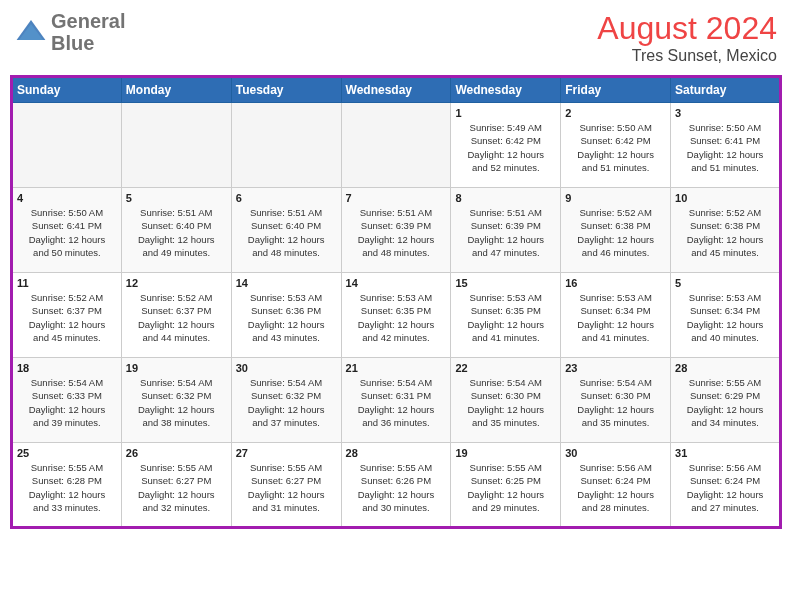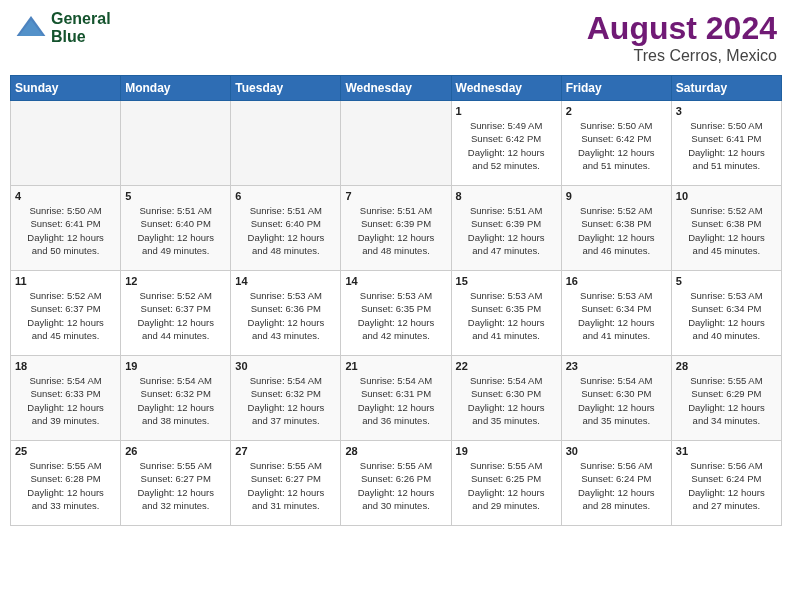--- a/index.html
+++ b/index.html
@@ -16,48 +16,48 @@
       align-items: flex-start;
       margin-bottom: 10px;
       padding: 0 5px;
     }
     .logo {
       display: flex;
       align-items: center;
       gap: 4px;
     }
     .logo-text {
-      font-size: 16px;
+      font-size: 20px;
       font-weight: bold;
-      color: #14532d;
+      color: #737373;
       line-height: 1.1;
     }
     .logo-text span {
       display: block;
     }
     .logo-icon {
       width: 32px;
       height: 32px;
     }
     .title-block {
       text-align: right;
     }
     .month-year {
       font-size: 32px;
-      font-weight: bold;
-      color: #701a75;
+      font-weight: normal;
+      color: #ef4444;
     }
     .location {
       font-size: 16px;
       color: #444;
     }
     .calendar {
       width: 100%;
       border-collapse: collapse;
-      border: 1px solid #a21caf;
+      border: 3px solid #a21caf;
     }
     .calendar th {
       background-color: #2e6db4;
       color: #fff;
       font-size: 12px;
       font-weight: bold;
       padding: 5px 4px;
       text-align: left;
       border: 1px solid #2060a0;
     }
@@ -107,21 +107,21 @@
       <polygon points="20,5 38,30 2,30" fill="#2e6db4" opacity="0.85"></polygon>
       <polygon points="20,10 35,30 5,30" fill="#5a9fd4" opacity="0.5"></polygon>
     </svg>
     <div class="logo-text">
       <span>General</span>
       <span>Blue</span>
     </div>
   </div>
   <div class="title-block">
     <div class="month-year">August 2024</div>
-    <div class="location">Tres Cerros, Mexico</div>
+    <div class="location">Tres Sunset, Mexico</div>
   </div>
 </div>
 
 <table class="calendar">
   <thead>
     <tr>
     <th>Sunday</th>
         <th>Monday</th>
         <th>Tuesday</th>
         <th>Wednesday</th>

